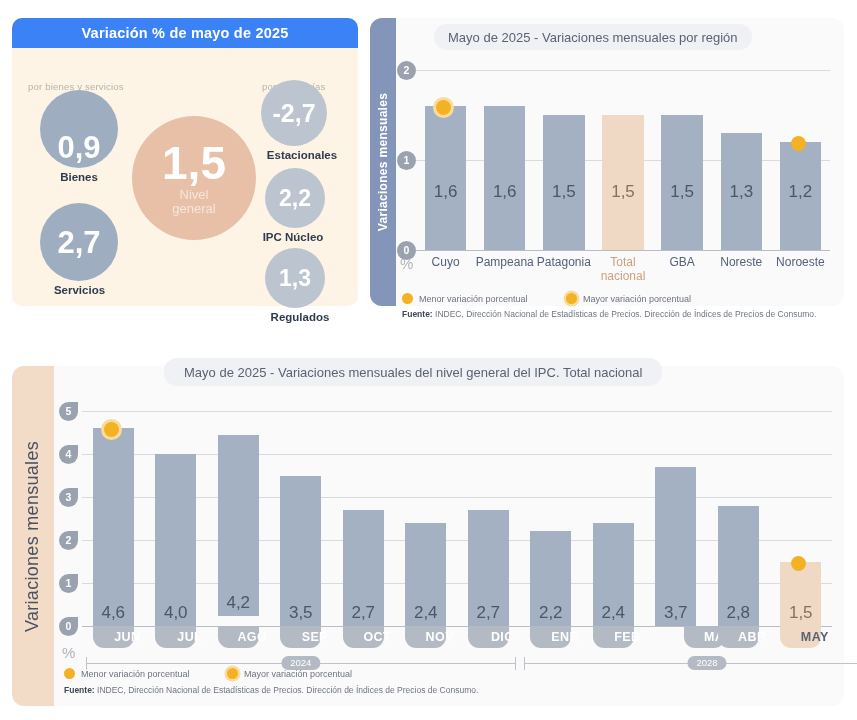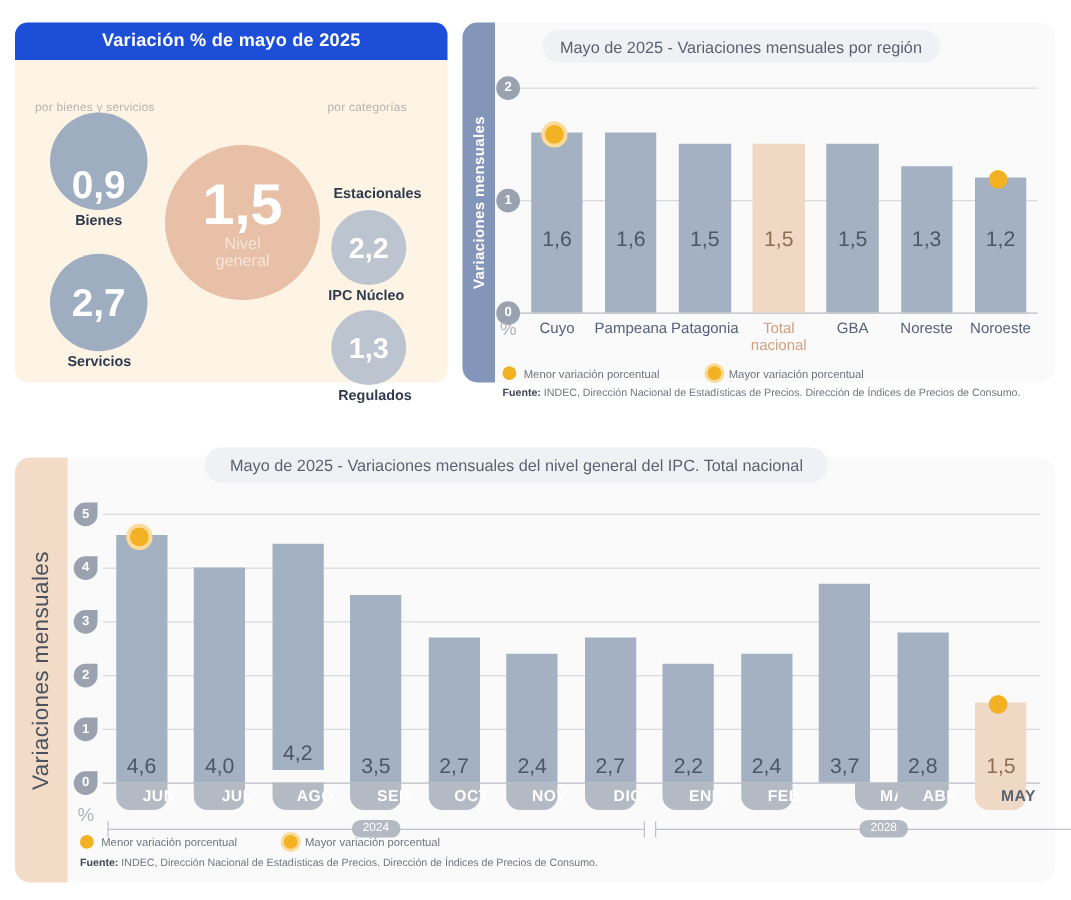--- a/index.html
+++ b/index.html
@@ -12,21 +12,21 @@
     overflow: hidden;
     color: #414b5a;
   }
 
   
   #panel-summary {
     position:absolute; left:12px; top:18px; width:346px; height:288px;
     background:#fdf4e6; border-radius:10px;
   }
   #summary-header {
-    height:30px; background:#1d4ed8; border-radius:10px 10px 0 0;
+    height:30px; background:#3b82f6; border-radius:10px 10px 0 0;
     display:flex; align-items:center; justify-content:center;
   }
   #summary-header .t {
     color:#fff; font-size:14.5px; font-weight:bold; letter-spacing:.2px;
   }
   .sub-label {
     position:absolute; font-size:9.5px; color:#b9b3ac; letter-spacing:.2px;margin-top:12px;
   }
   #lbl-bienes-serv { left:16px; top:51px; }
   #lbl-categorias  { left:250px; top:51px; }
@@ -179,20 +179,23 @@
     <span class="val">2,7</span>
   </div>
   <div class="bub-cap" id="cap-servicios">Servicios</div>
 
   <div class="bubble" id="b-general">
     <span class="val">1,5</span>
     <span class="cap2">Nivel</span>
     <span class="cap2">general</span>
   </div>
 
+  <div class="bubble" id="b-estac">
+    <span class="val">-2,7</span>
+  </div>
   <div class="bub-cap" id="cap-estac">Estacionales</div>
 
   <div class="bubble" id="b-nucleo">
     <span class="val">2,2</span>
   </div>
   <div class="bub-cap" id="cap-nucleo">IPC Núcleo</div>
 
   <div class="bubble" id="b-reg">
     <span class="val">1,3</span>
   </div>

